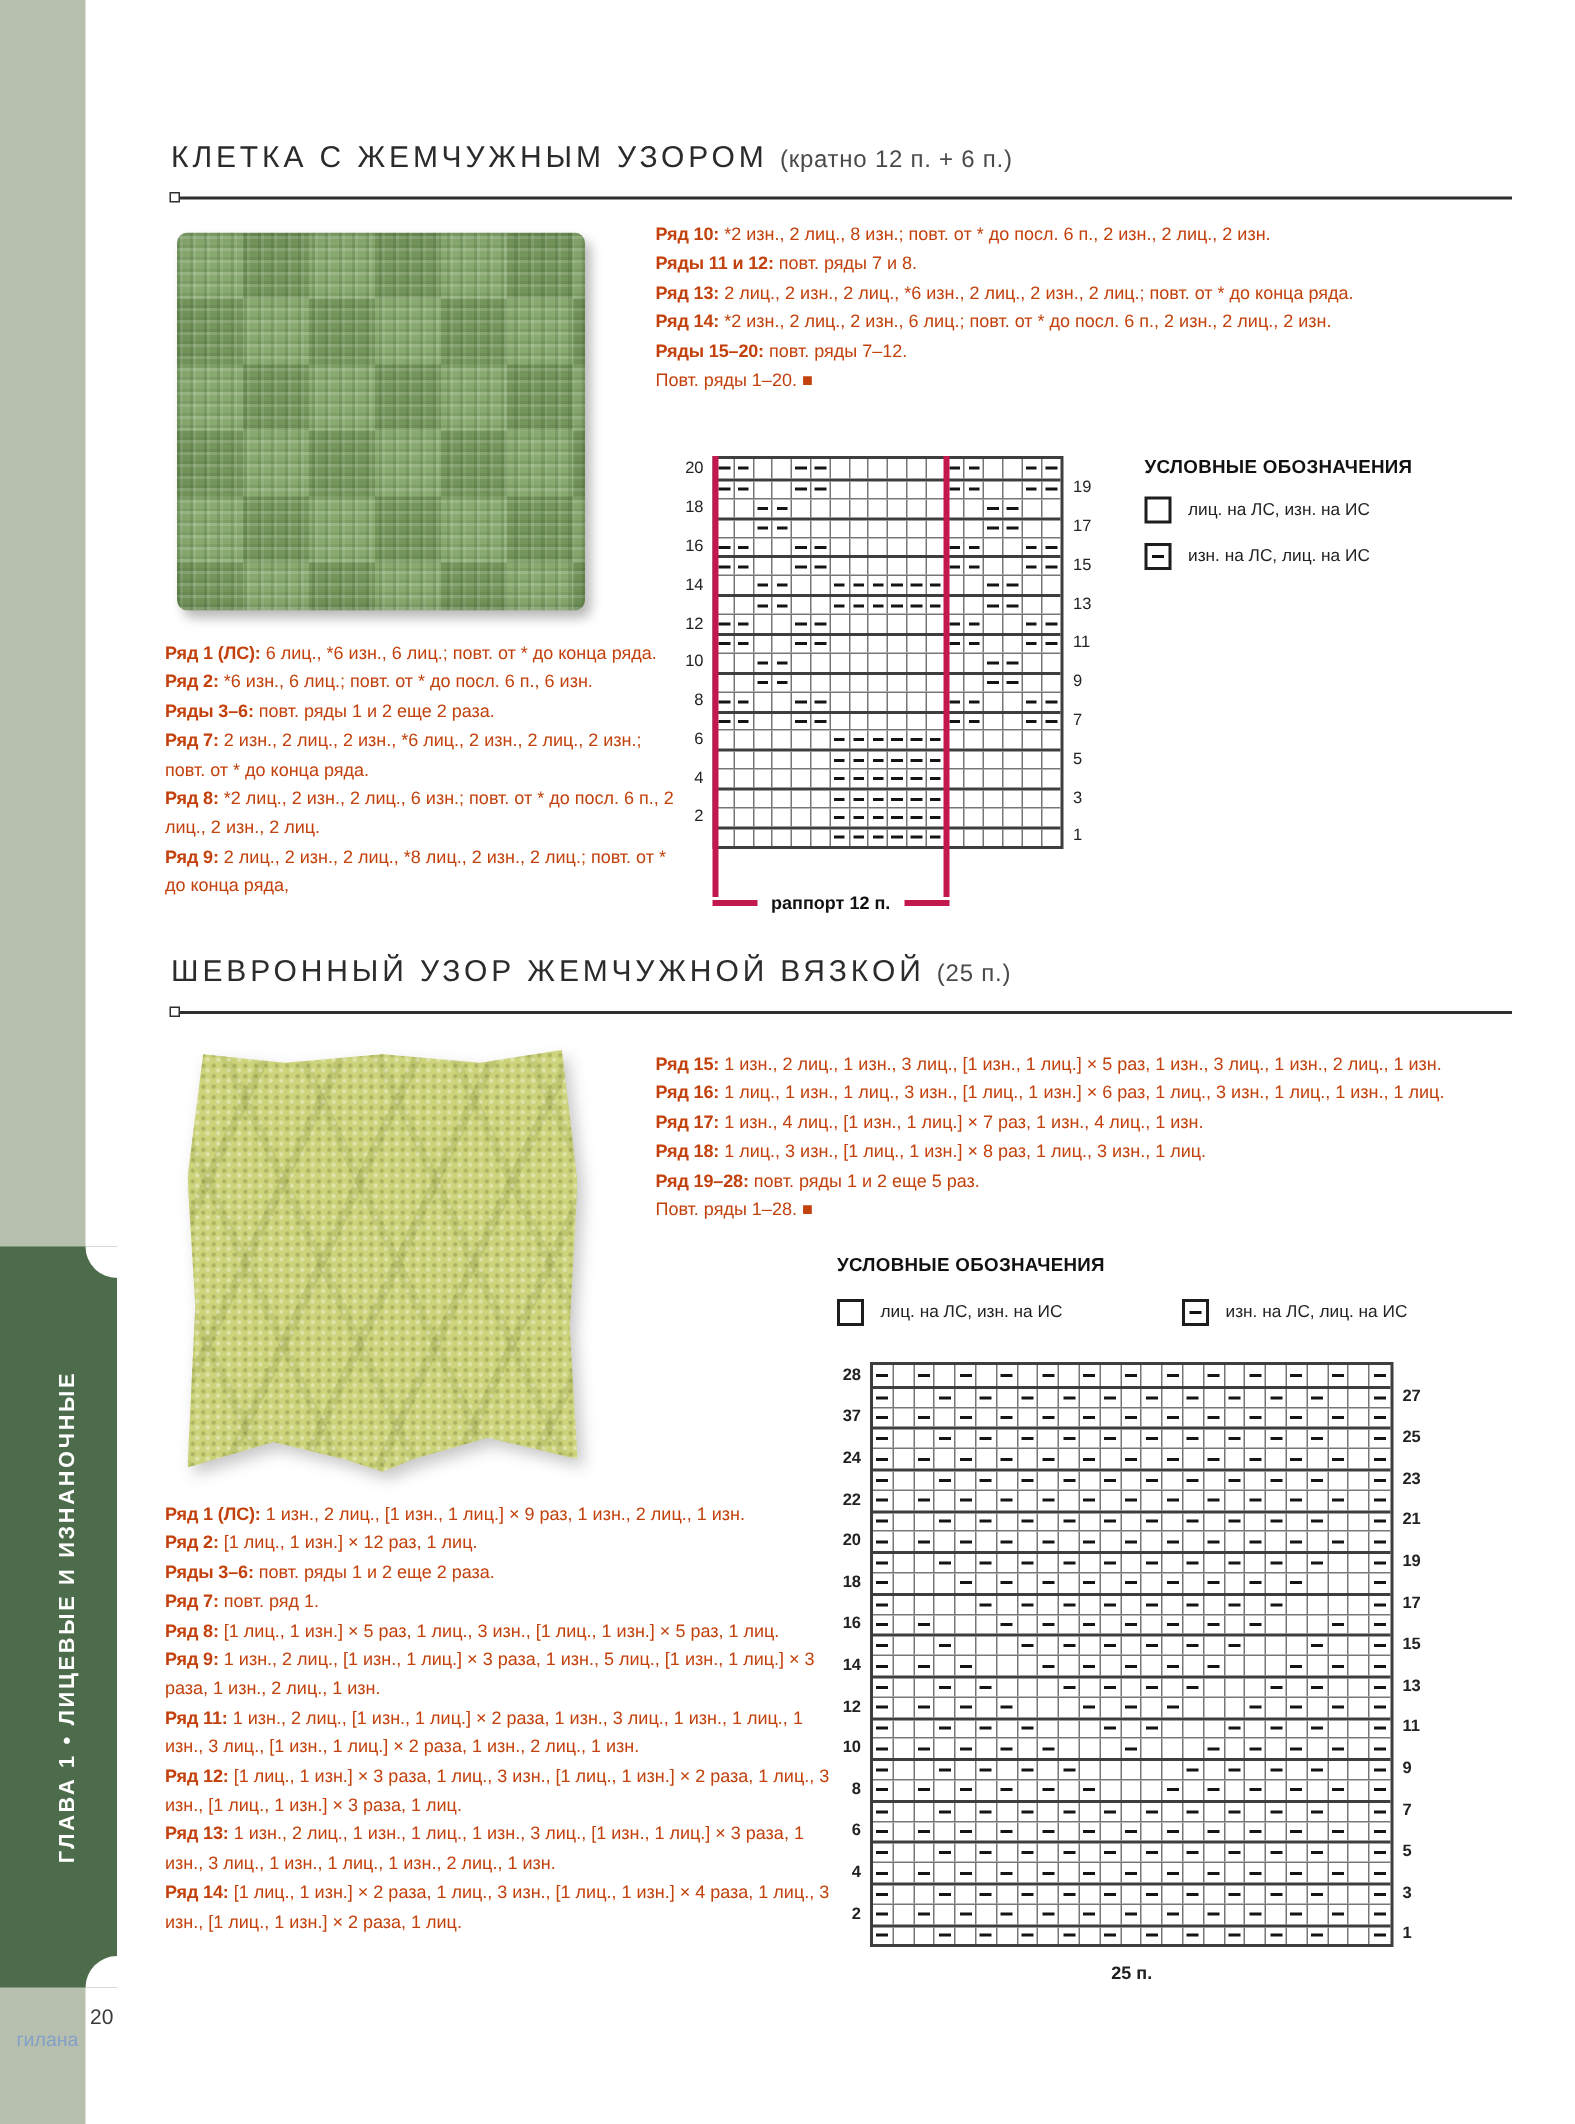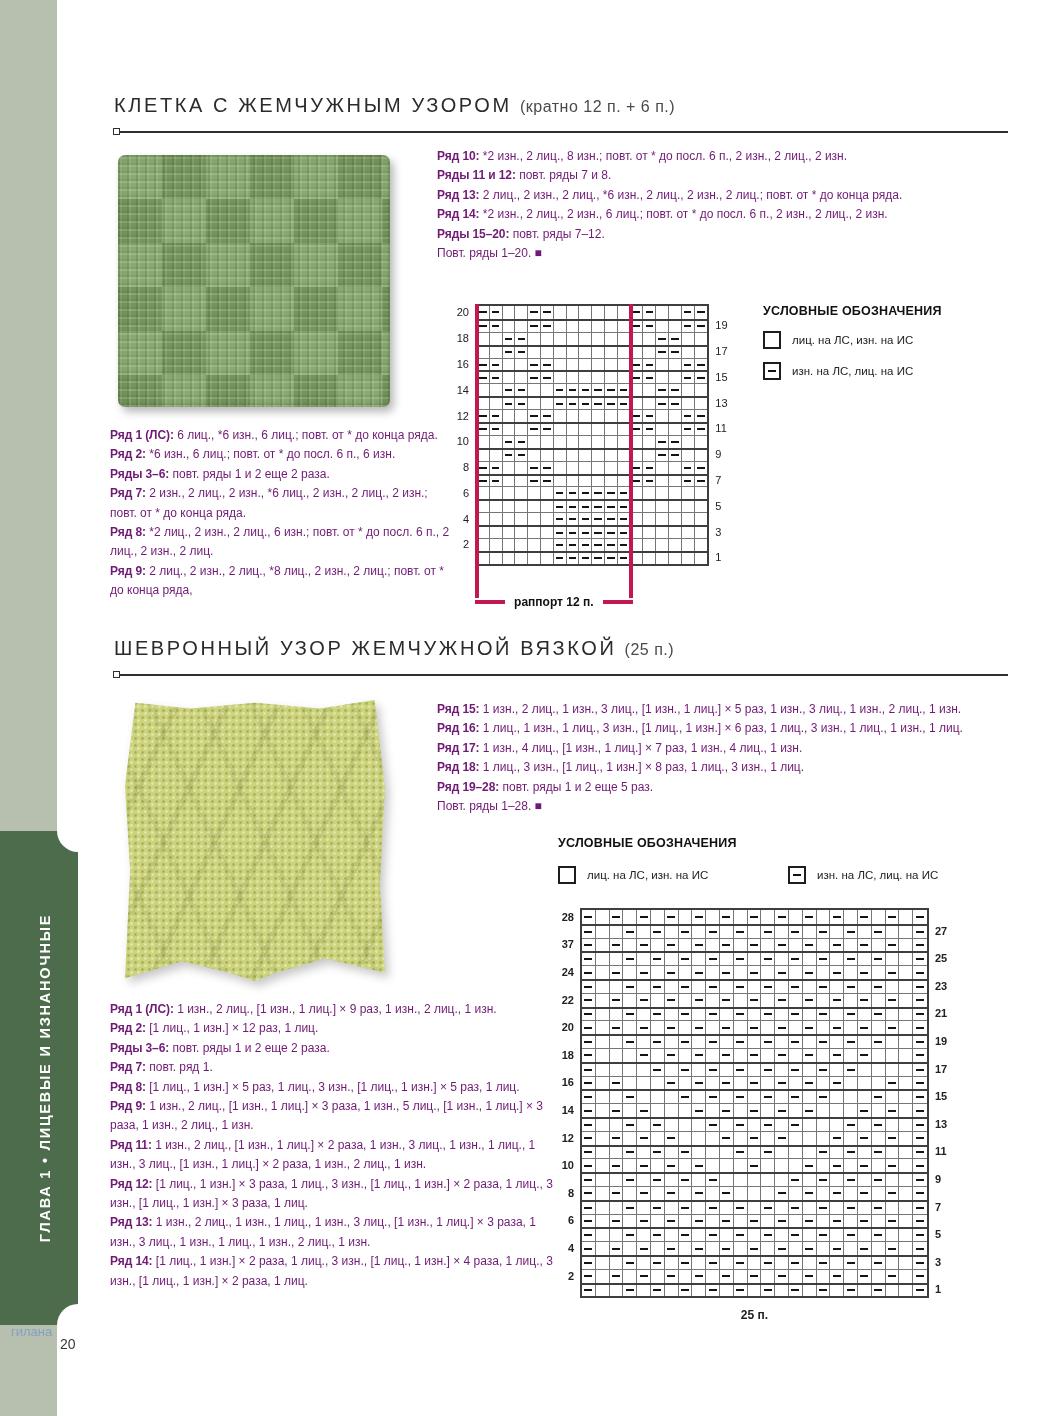--- a/index.html
+++ b/index.html
@@ -17,21 +17,21 @@
     white-space:nowrap;color:#fff;font-weight:bold;font-size:14.5px;letter-spacing:1.8px;}
 
   
   .sec-title{font-size:20px;letter-spacing:2.6px;color:#2d2a2b;white-space:nowrap;}
   .sec-title .note{font-size:16px;letter-spacing:.5px;color:#4a4a4a;}
   .rule{height:1.5px;background:#2f2f2f;}
   .rule::before{content:"";position:absolute;left:-2px;top:-3px;width:5px;height:5px;
     border:1.5px solid #2f2f2f;background:#fff;}
 
   
-  .instr{font-size:12px;line-height:19.4px;color:#701a75;}
+  .instr{font-size:12px;line-height:19.4px;color:#c2410c;}
   .instr b{font-weight:bold;letter-spacing:-.1px;}
 
   
   .photo1{background-color:#7ea263;border-radius:7px;
     background-image:
       repeating-linear-gradient(90deg, rgba(20,60,20,.13) 0 2px, rgba(255,255,255,.10) 2px 4px, transparent 4px 9px),
       repeating-linear-gradient(0deg, rgba(255,255,255,.15) 0 2px, rgba(25,65,25,.09) 2px 4px, transparent 4px 8px),
       repeating-conic-gradient(rgba(0,0,0,.08) 0% 25%, rgba(255,255,255,.08) 25% 50%);
     background-size:auto,auto,88px 88px;
     box-shadow:4px 5px 8px rgba(0,0,0,.28), inset 0 0 14px rgba(0,0,0,.12);}
@@ -2389,13 +2389,13 @@
     <div><b>Ряд 7:</b> <span>повт. ряд 1.</span></div>
     <div><b>Ряд 8:</b> <span>[1 лиц., 1 изн.] × 5 раз, 1 лиц., 3 изн., [1 лиц., 1 изн.] × 5 раз, 1 лиц.</span></div>
     <div><b>Ряд 9:</b> <span>1 изн., 2 лиц., [1 изн., 1 лиц.] × 3 раза, 1 изн., 5 лиц., [1 изн., 1 лиц.] × 3 раза, 1 изн., 2 лиц., 1 изн.</span></div>
     <div><b>Ряд 11:</b> <span>1 изн., 2 лиц., [1 изн., 1 лиц.] × 2 раза, 1 изн., 3 лиц., 1 изн., 1 лиц., 1 изн., 3 лиц., [1 изн., 1 лиц.] × 2 раза, 1 изн., 2 лиц., 1 изн.</span></div>
     <div><b>Ряд 12:</b> <span>[1 лиц., 1 изн.] × 3 раза, 1 лиц., 3 изн., [1 лиц., 1 изн.] × 2 раза, 1 лиц., 3 изн., [1 лиц., 1 изн.] × 3 раза, 1 лиц.</span></div>
     <div><b>Ряд 13:</b> <span>1 изн., 2 лиц., 1 изн., 1 лиц., 1 изн., 3 лиц., [1 изн., 1 лиц.] × 3 раза, 1 изн., 3 лиц., 1 изн., 1 лиц., 1 изн., 2 лиц., 1 изн.</span></div>
     <div><b>Ряд 14:</b> <span>[1 лиц., 1 изн.] × 2 раза, 1 лиц., 3 изн., [1 лиц., 1 изн.] × 4 раза, 1 лиц., 3 изн., [1 лиц., 1 изн.] × 2 раза, 1 лиц.</span></div>
   </div>
 
 <div class="abs page-num" style="left:60px;top:1336px;">20</div>
-<div class="abs brand" style="left:11px;top:1324px;">гилана</div>
+<div class="abs brand" style="left:11px;top:1352px;">гилана</div>
 
 </body></html>

